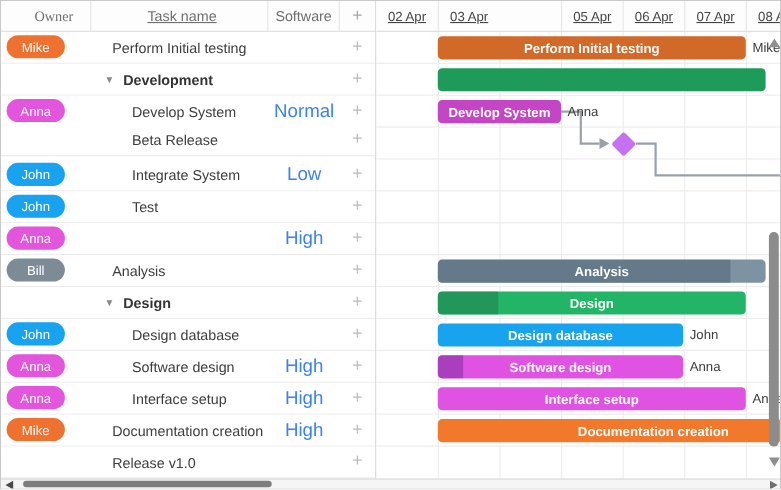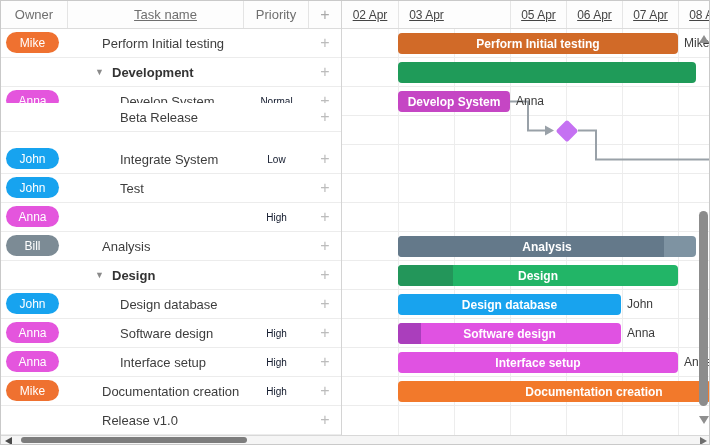--- a/index.html
+++ b/index.html
@@ -18,21 +18,21 @@
         border-bottom:1px solid #ececec;background:#fff;}
   .owner-badge{position:absolute;left:5px;top:3px;width:53px;height:21px;border-radius:11px;
         color:#fff;font-size:12px;display:flex;align-items:center;justify-content:center;}
   .task-cell{position:absolute;left:87px;top:0;width:156px;height:28px;display:flex;align-items:center;
         font-size:13px;color:#3d3d3d;overflow:hidden;white-space:nowrap;}
   .pad-root{padding-left:14px;}
   .pad-child{padding-left:32px;}
   .pad-parent{padding-left:7px;font-weight:bold;color:#333;}
   .expander{color:#8a8a8a;font-size:9px;width:11px;margin-right:6px;cursor:pointer;flex:0 0 auto;}
   .priority-cell{position:absolute;left:243px;top:0;width:65px;height:28px;display:flex;
-        align-items:center;justify-content:center;font-size:10px;color:#0f172a;}
+        align-items:center;justify-content:center;font-size:17px;color:#3b82f6;}
   .add-btn{position:absolute;left:308px;top:0;width:32px;height:28px;display:flex;align-items:center;
         justify-content:center;color:#bcbcbc;font-size:16px;cursor:pointer;}
 
   
   .timeline{position:absolute;left:341px;top:0;width:369px;height:434px;overflow:hidden;background:#fff;}
   .tl-header{position:absolute;left:0;top:0;width:100%;height:28px;box-sizing:border-box;
         border-bottom:1px solid #dcdcdc;background:#fdfdfd;z-index:3;}
   .tl-date{position:absolute;top:0;height:27px;width:56px;display:flex;align-items:center;justify-content:center;
         font-size:12px;color:#454545;box-sizing:border-box;text-decoration:underline;}
   .tl-date.bordered{border-left:1px solid #e6e6e6;}
@@ -63,23 +63,23 @@
   .tri-right{left:699px;top:436px;border-top:4px solid transparent;border-bottom:4px solid transparent;
         border-left:7px solid #6e6e6e;}
 </style>
 </head>
 <body>
 
 <div class="app">
 
   <div class="grid">
     <div class="grid-header">
-      <div class="gh-cell" style="left:0;width:67px;">Owner</div>
+      <div class="gh-cell" style="left:15px;width:67px;font-family:Liberation Serif, serif;">Owner</div>
       <div class="gh-cell" style="left:87px;width:156px;text-decoration:underline;">Task name</div>
-      <div class="gh-cell" style="left:243px;width:65px;">Priority</div>
+      <div class="gh-cell" style="left:243px;width:65px;">Software</div>
       <div class="gh-cell gh-add" style="left:308px;width:32px;">+</div>
     </div>
     <div id="grid-body">
         <div class="grid-row" style="top: 28px;">
           <div class="owner-badge" style="background: rgb(239, 113, 48);">Mike</div>
           <div class="task-cell pad-root">
             <div>Perform Initial testing</div>
           </div>
           <div class="add-btn">+</div>
         </div>
@@ -91,21 +91,21 @@
           <div class="add-btn">+</div>
         </div>
         <div class="grid-row" style="top: 86px;">
           <div class="owner-badge" style="background: rgb(228, 85, 221);">Anna</div>
           <div class="task-cell pad-child">
             <div>Develop System</div>
           </div>
           <div class="priority-cell">Normal</div>
           <div class="add-btn">+</div>
         </div>
-        <div class="grid-row" style="top: 102px;">
+        <div class="grid-row" style="top: 112px;">
           <div class="task-cell pad-child">
             <div>Beta Release</div>
           </div>
           <div class="add-btn">+</div>
         </div>
         <div class="grid-row" style="top: 144px;">
           <div class="owner-badge" style="background: rgb(23, 163, 239);">John</div>
           <div class="task-cell pad-child">
             <div>Integrate System</div>
           </div>

